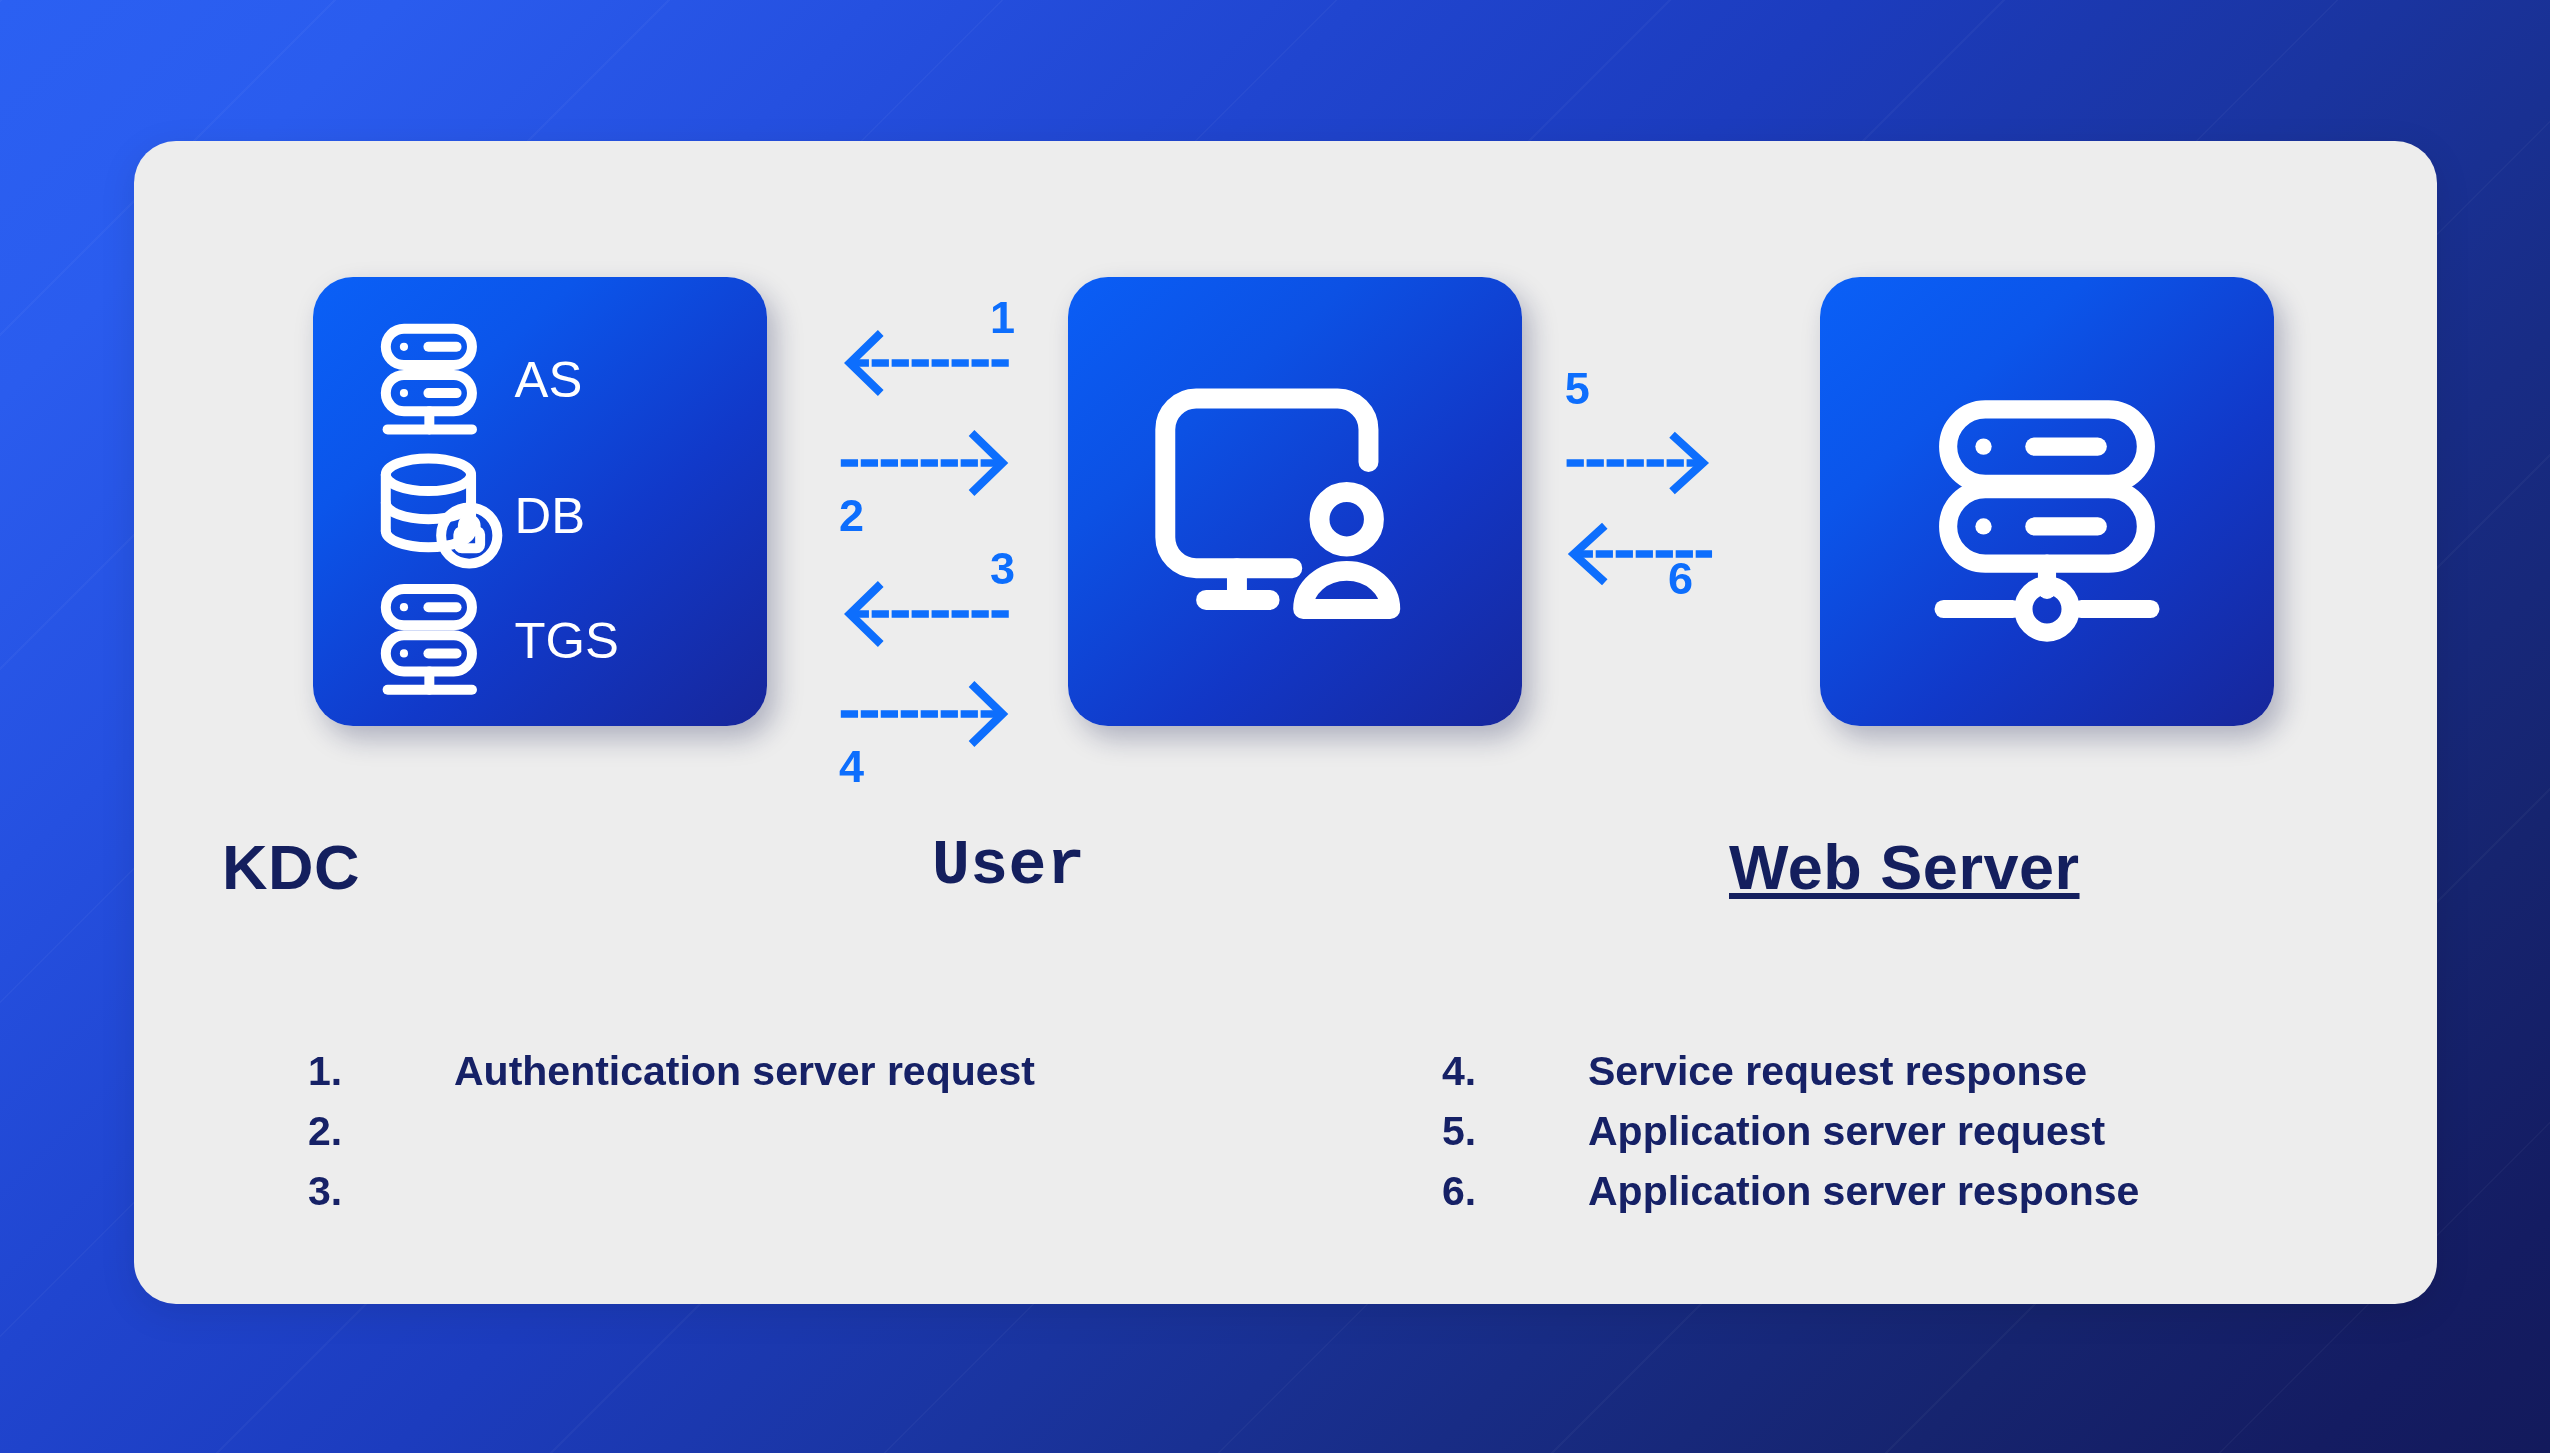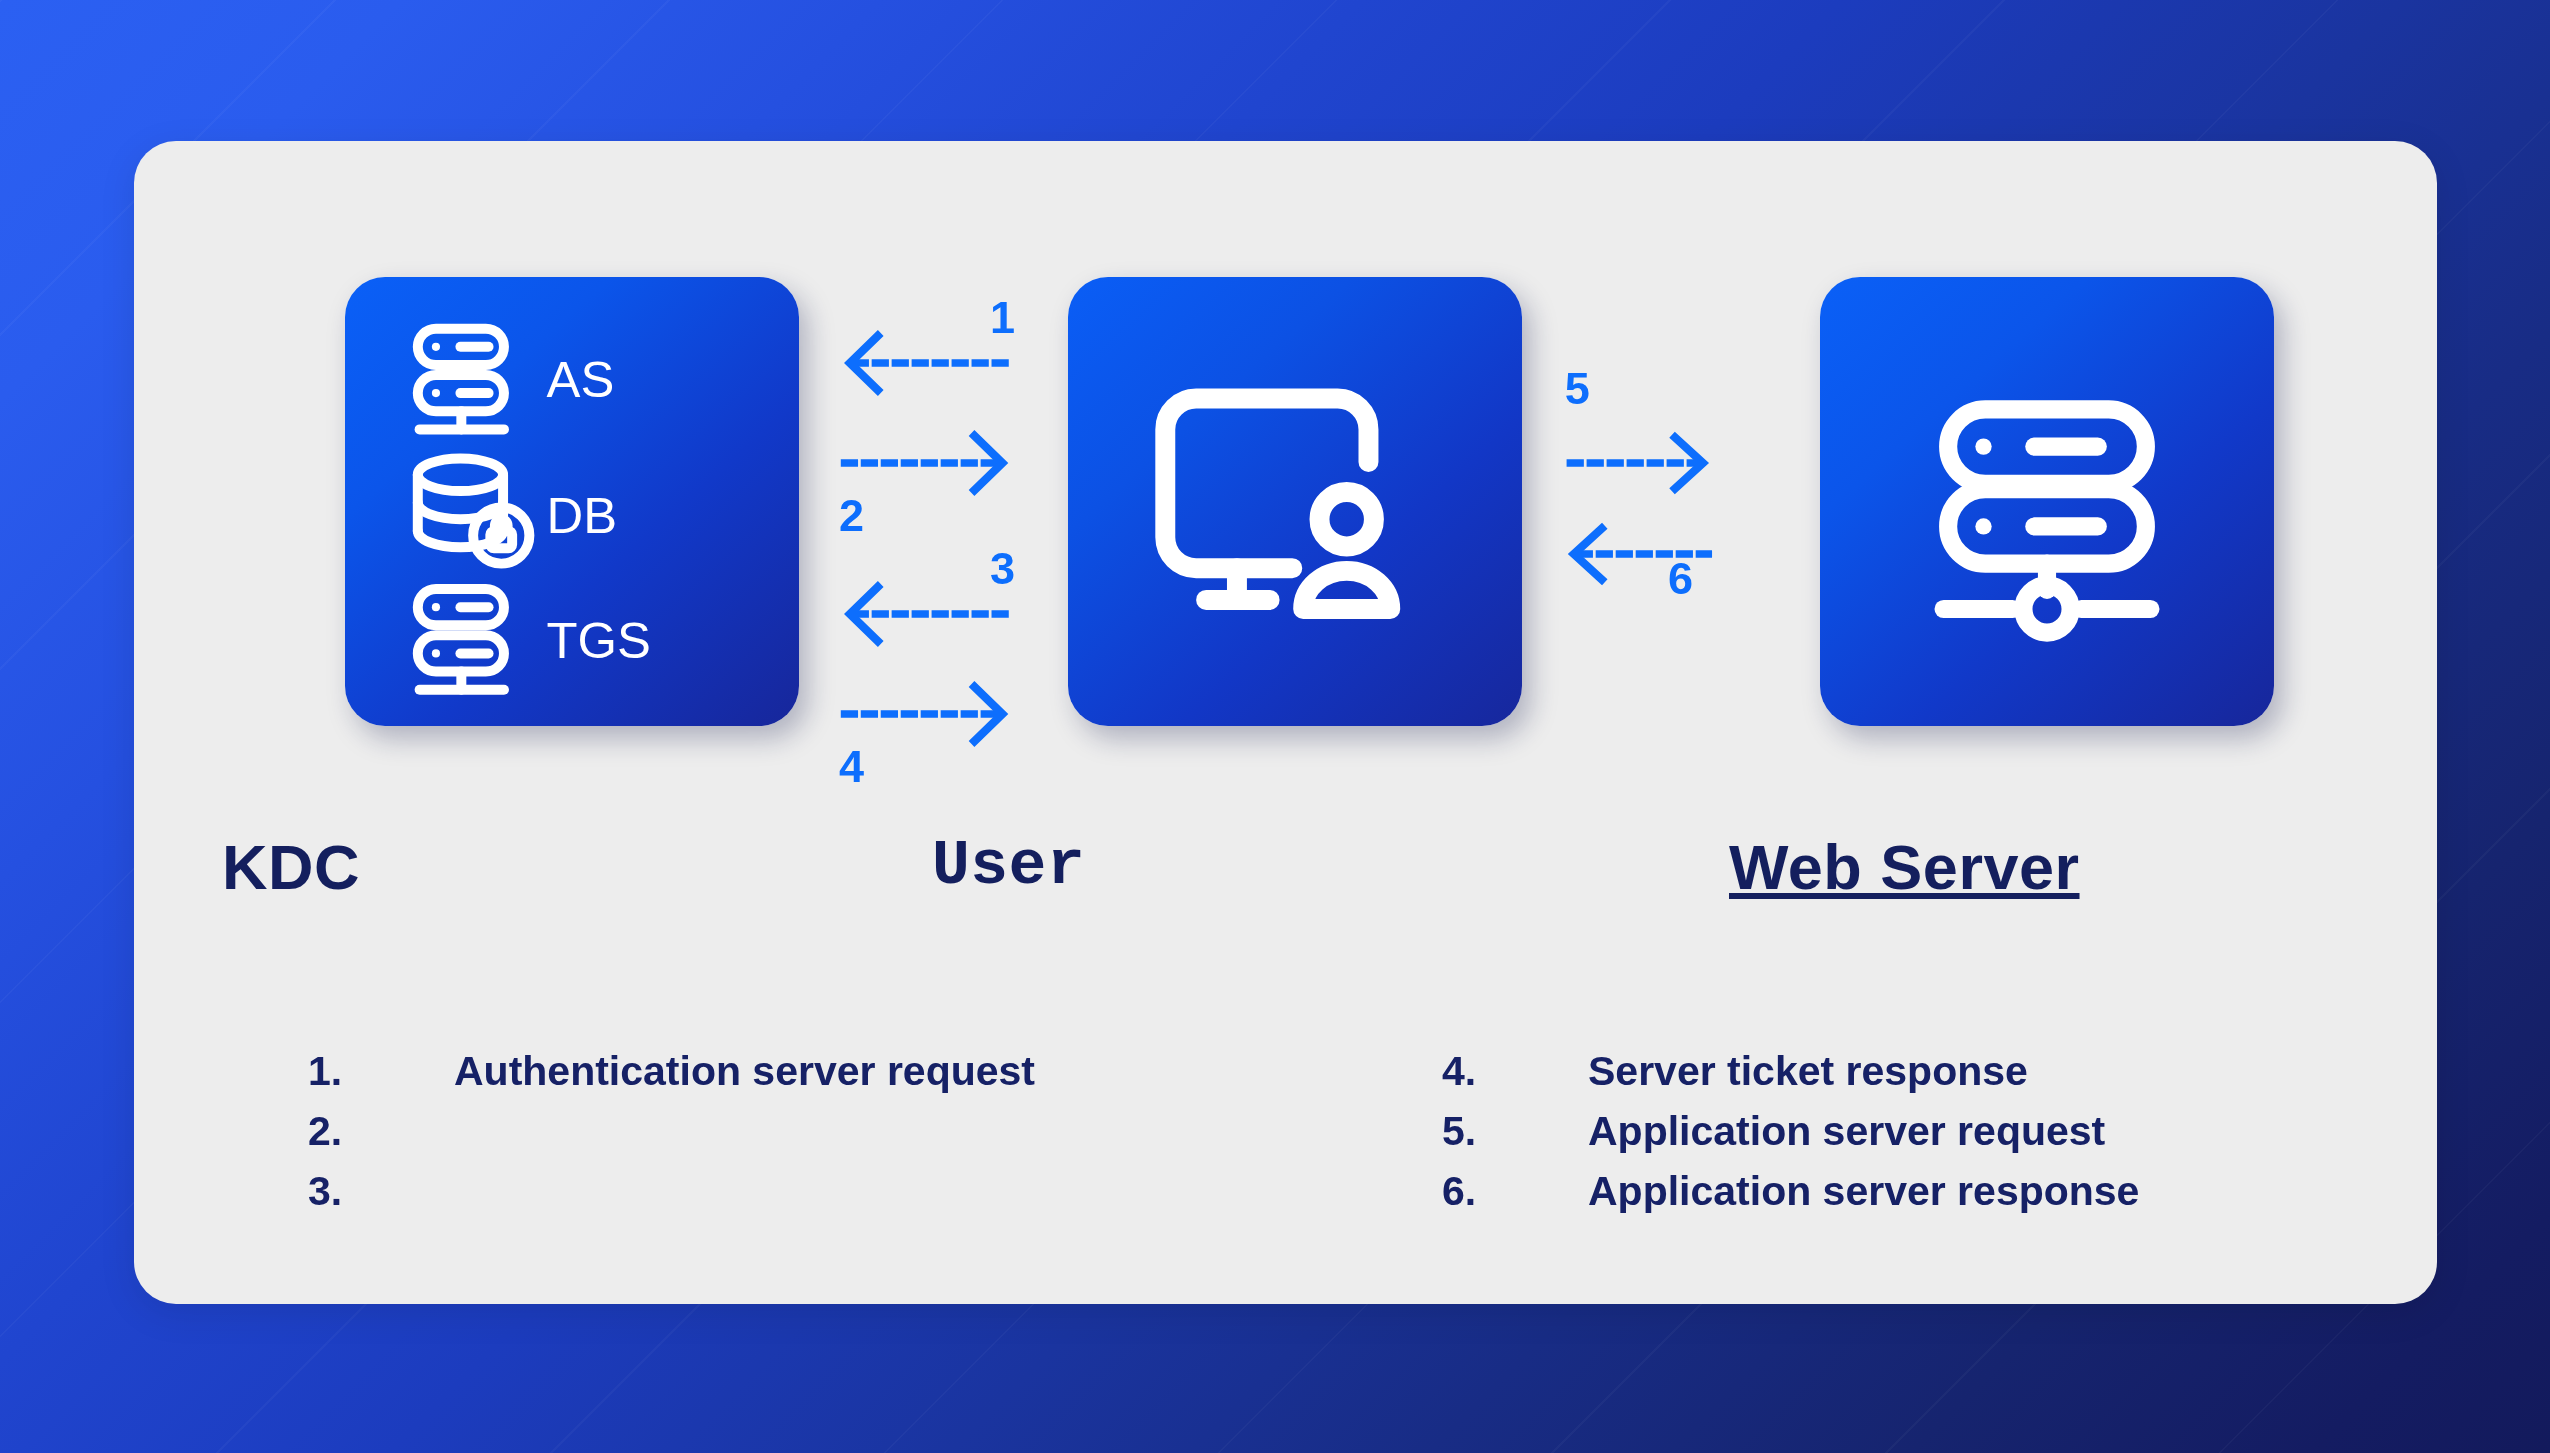--- a/index.html
+++ b/index.html
@@ -57,21 +57,20 @@
   .tile {
     position: absolute;
     width: 454px;
     height: 449px;
     border-radius: 40px;
     box-shadow: 9px 12.7px 27px rgba(20,30,80,0.28);
     overflow: hidden;
   }
   .tile-kdc {
     background: linear-gradient(138deg, #0a60f7 0%, #0b55ea 28%, #1139c9 62%, #17269a 100%);
-    margin-left: 32px;
   }
   .tile-user {
     background: linear-gradient(138deg, #0a5ef6 0%, #0c51e4 30%, #1237c6 64%, #17279c 100%);
   }
   .tile-web {
     background: linear-gradient(138deg, #0a60f7 0%, #0b55ea 28%, #1139c9 62%, #17269a 100%);
   }
   .tile svg { display: block; }
 
   .node-label {
@@ -268,21 +267,21 @@
         <span class="legend-num">2.</span>
       </div>
       <div class="legend-row">
         <span class="legend-num">3.</span>
       </div>
     </div>
 
     <div class="legend" style="left:1308px; top:907px;">
       <div class="legend-row">
         <span class="legend-num">4.</span>
-        <span class="legend-text">Server ticket response</span>
+        <span class="legend-text">Service request response</span>
       </div>
       <div class="legend-row">
         <span class="legend-num">5.</span>
         <span class="legend-text">Application server request</span>
       </div>
       <div class="legend-row">
         <span class="legend-num">6.</span>
         <span class="legend-text">Application server response</span>
       </div>
     </div>

